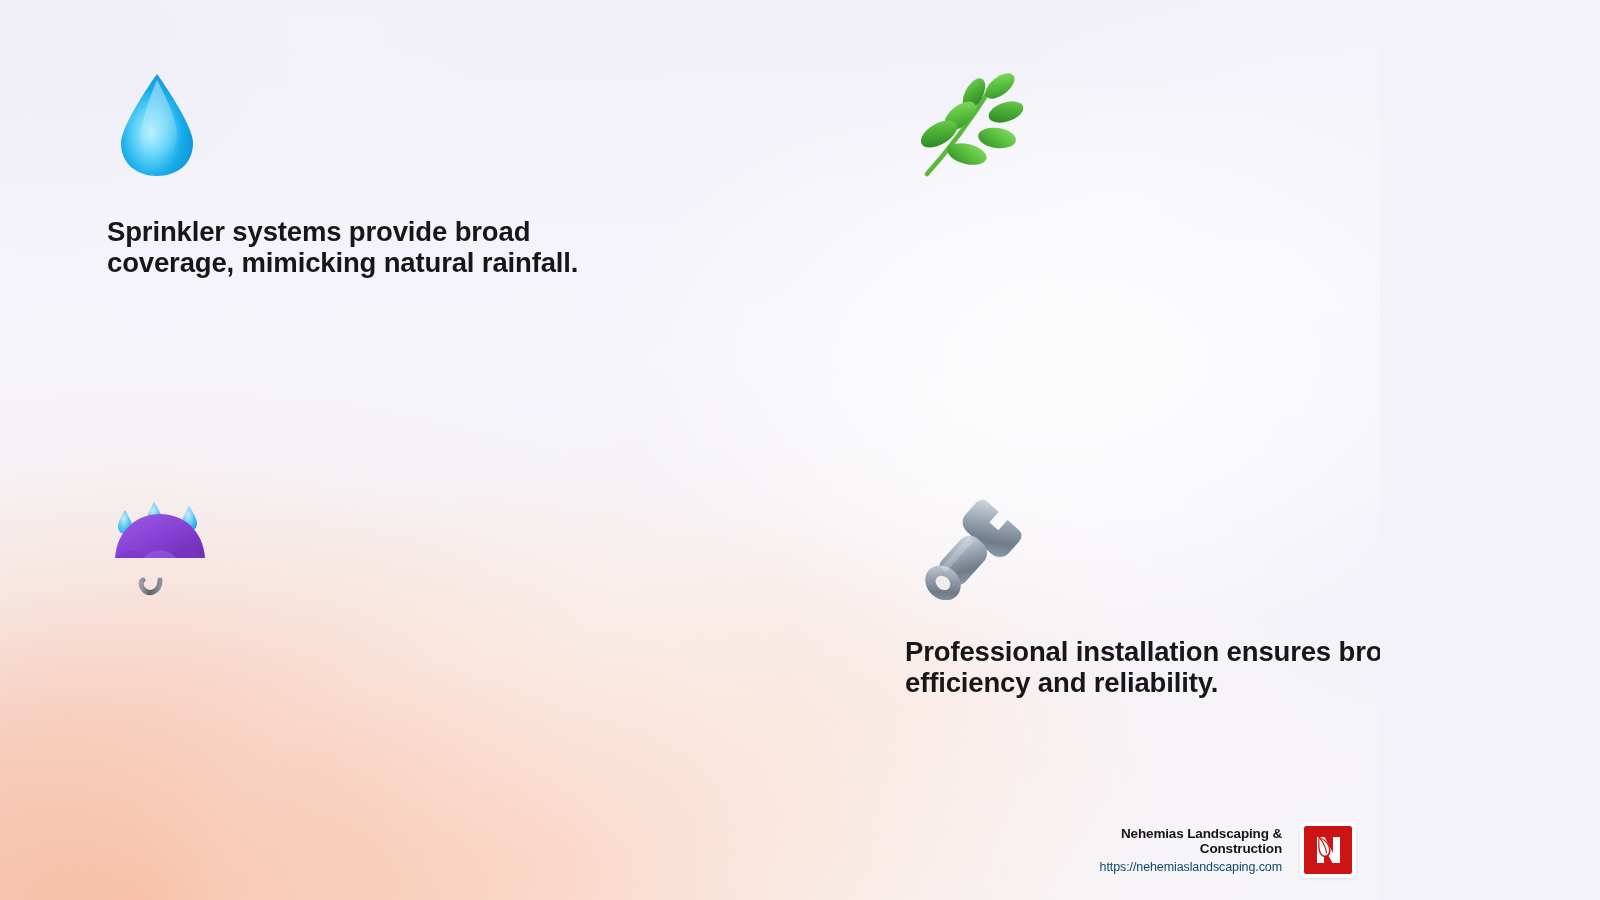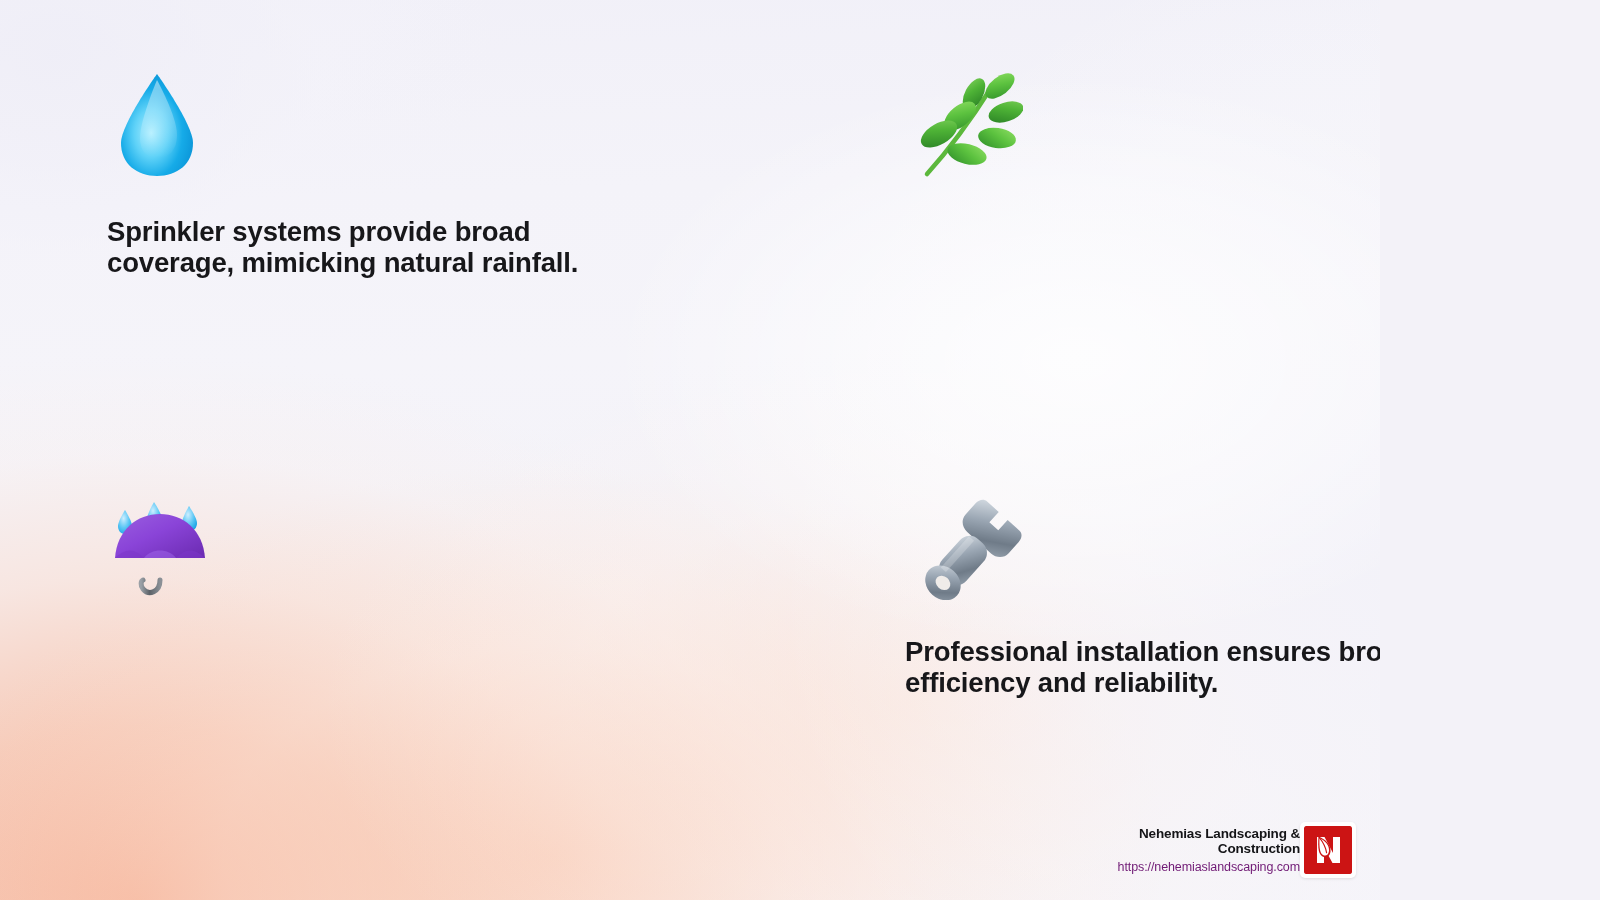--- a/index.html
+++ b/index.html
@@ -105,41 +105,41 @@
   #tip-2 { left: 107px; top: 488px; }
   #tip-3 { left: 905px; top: 488px; }
 
   
   #footer {
     position: absolute;
     right: 24px;
     bottom: 22px;
     display: flex;
     align-items: center;
-    gap: 0;
+    gap: 18px;
     margin-top: 24px;
   }
   #footer-text {
     text-align: right;
   }
   #brand-name {
     font-size: 13.5px;
     font-weight: 700;
     line-height: 15px;
     letter-spacing: -0.15px;
     color: #141417;
     white-space: pre-line;
     max-width: 200px;
   }
   #brand-url {
     margin-top: 4px;
     font-size: 12.5px;
     font-weight: 400;
     line-height: 14px;
-    color: #701a75;
+    color: #0c4a6e;
     letter-spacing: -0.1px;
   }
   #brand-logo {
     width: 56px;
     height: 56px;
     border-radius: 5px;
     background: #ffffff;
     padding: 4px;
     box-sizing: border-box;
     box-shadow: 0 1px 3px rgba(0,0,0,0.10);

